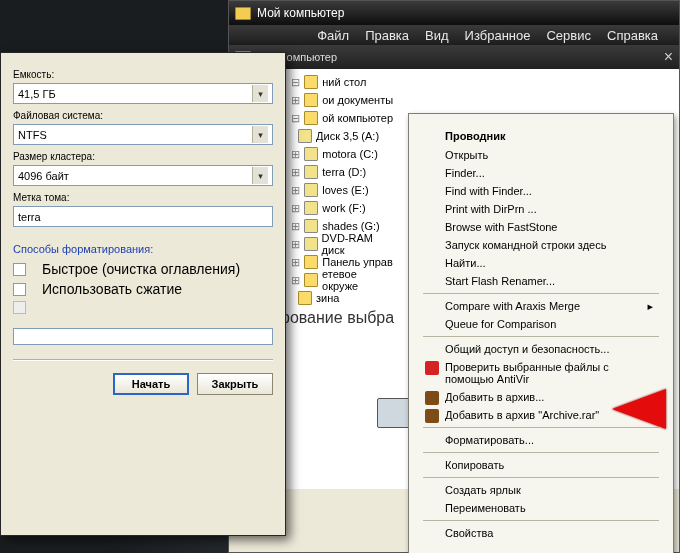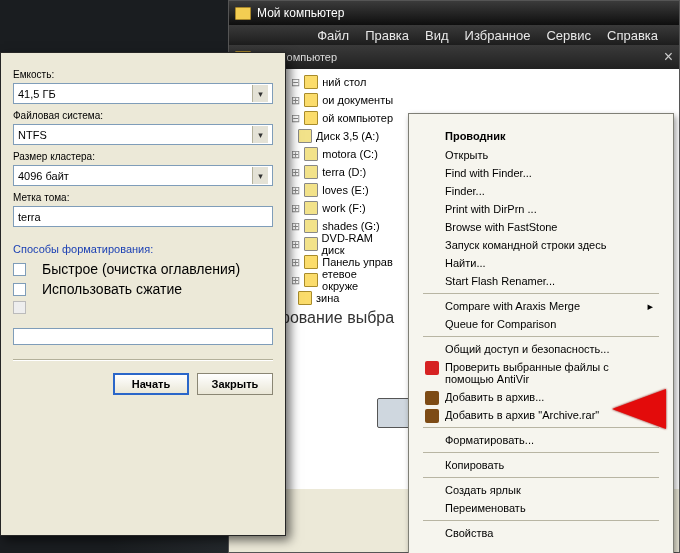--- a/index.html
+++ b/index.html
@@ -236,22 +236,22 @@
 </div>
 
 <div class="desktop-icon">
   <div class="pc"></div>
   <div>Мой компьютер</div>
 </div>
 
 <div class="ctxmenu">
   <div class="hdr">Проводник</div>
   <div class="item">Открыть</div>
+  <div class="item">Finder...</div>
   <div class="item">Find with Finder...</div>
-  <div class="item">Finder...</div>
   <div class="item">Print with DirPrn ...</div>
   <div class="item">Browse with FastStone</div>
   <div class="item">Запуск командной строки здесь</div>
   <div class="item">Найти...</div>
   <div class="item">Start Flash Renamer...</div>
   <div class="sep"></div>
   <div class="item chev">Compare with Araxis Merge</div>
   <div class="item">Queue for Comparison</div>
   <div class="sep"></div>
   <div class="item">Общий доступ и безопасность...</div>

